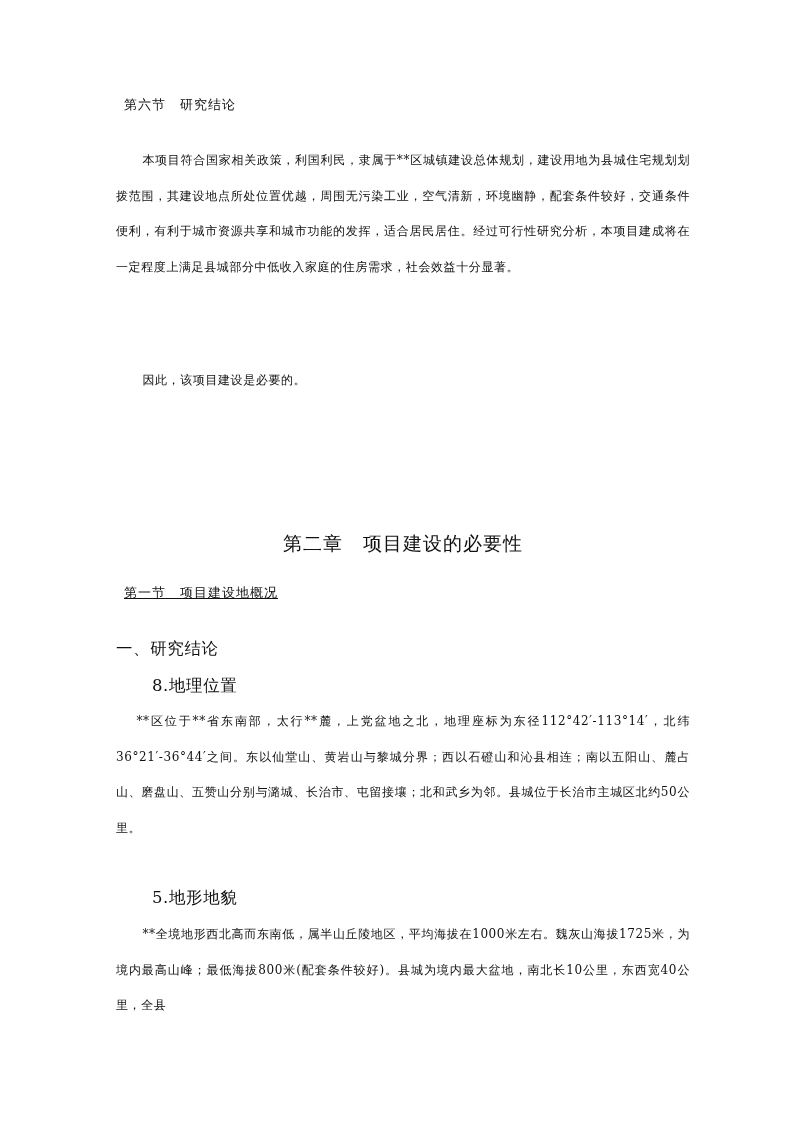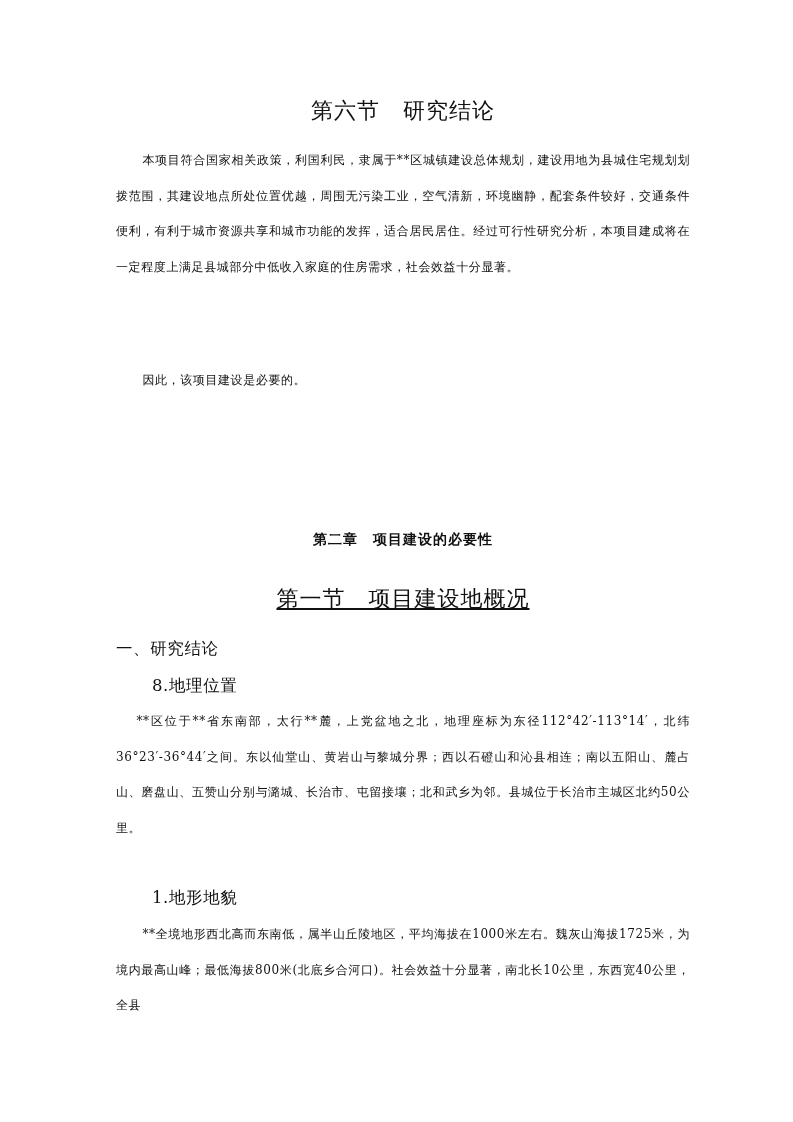--- a/index.html
+++ b/index.html
@@ -1,20 +1,20 @@
 <!DOCTYPE html>
 <html><head>
 <meta charset="utf-8">
 <style>
   html, body { margin: 0; padding: 0; background: #ffffff; }
   body { width: 793px; height: 1122px; position: relative; overflow: hidden;
          font-family: "DejaVu Serif", "Liberation Serif", serif; color: #111; }
   .page { position: absolute; left: 116px; top: 0; width: 574px; }
-  .h-sec { position: absolute; left: 0; width: 574px; text-align: center; font-size: 22px; letter-spacing: 1px; }
-  .h-chap { position: absolute; left: 0; width: 574px; text-align: center; font-size: 14px; font-weight: bold; letter-spacing: 1px; }
+  .h-sec { position: absolute; left: 8px; width: 574px; font-size: 13px; letter-spacing: 1px; }
+  .h-chap { position: absolute; left: 0; width: 574px; text-align: center; font-size: 19px; font-weight: normal; letter-spacing: 1px; }
   .para { position: absolute; left: 0; width: 574px; font-size: 12px; line-height: 35.5px; text-align: justify; text-align-last: left; letter-spacing: 0.6px; }
   .indent { text-indent: 2.2em; }
   .line { position: absolute; left: 0; font-size: 16.5px; letter-spacing: 0.6px; white-space: nowrap; }
 </style>
 </head>
 <body>
 
 <div class="page">
 
   <div class="h-sec" style="top:96px;">第六节　研究结论</div>
@@ -24,19 +24,19 @@
   <div class="para indent" style="top:363px;">因此，该项目建设是必要的。</div>
 
   <div class="h-chap" style="top:531px;">第二章　项目建设的必要性</div>
 
   <div class="h-sec" style="top:584px;text-decoration:underline;">第一节　项目建设地概况</div>
 
   <div class="line" style="top:638px; left:0;">一、研究结论</div>
 
   <div class="line" style="top:675px; left:36px;">8.地理位置</div>
 
-  <div class="para indent" style="top:704px; text-indent:1.7em;">**区位于**省东南部，太行**麓，上党盆地之北，地理座标为东径112°42′-113°14′，北纬36°23′-36°44′之间。东以仙堂山、黄岩山与黎城分界；西以石磴山和沁县相连；南以五阳山、麓占山、磨盘山、五赞山分别与潞城、长治市、屯留接壤；北和武乡为邻。县城位于长治市主城区北约50公里。</div>
+  <div class="para indent" style="top:704px; text-indent:1.7em;">**区位于**省东南部，太行**麓，上党盆地之北，地理座标为东径112°42′-113°14′，北纬36°21′-36°44′之间。东以仙堂山、黄岩山与黎城分界；西以石磴山和沁县相连；南以五阳山、麓占山、磨盘山、五赞山分别与潞城、长治市、屯留接壤；北和武乡为邻。县城位于长治市主城区北约50公里。</div>
 
-  <div class="line" style="top:887px; left:36px;">1.地形地貌</div>
+  <div class="line" style="top:887px; left:36px;">5.地形地貌</div>
 
-  <div class="para indent" style="top:917px;">**全境地形西北高而东南低，属半山丘陵地区，平均海拔在1000米左右。魏灰山海拔1725米，为境内最高山峰；最低海拔800米(北底乡合河口)。社会效益十分显著，南北长10公里，东西宽40公里，全县</div>
+  <div class="para indent" style="top:917px;">**全境地形西北高而东南低，属半山丘陵地区，平均海拔在1000米左右。魏灰山海拔1725米，为境内最高山峰；最低海拔800米(配套条件较好)。县城为境内最大盆地，南北长10公里，东西宽40公里，全县</div>
 
 </div>
 
 </body></html>

